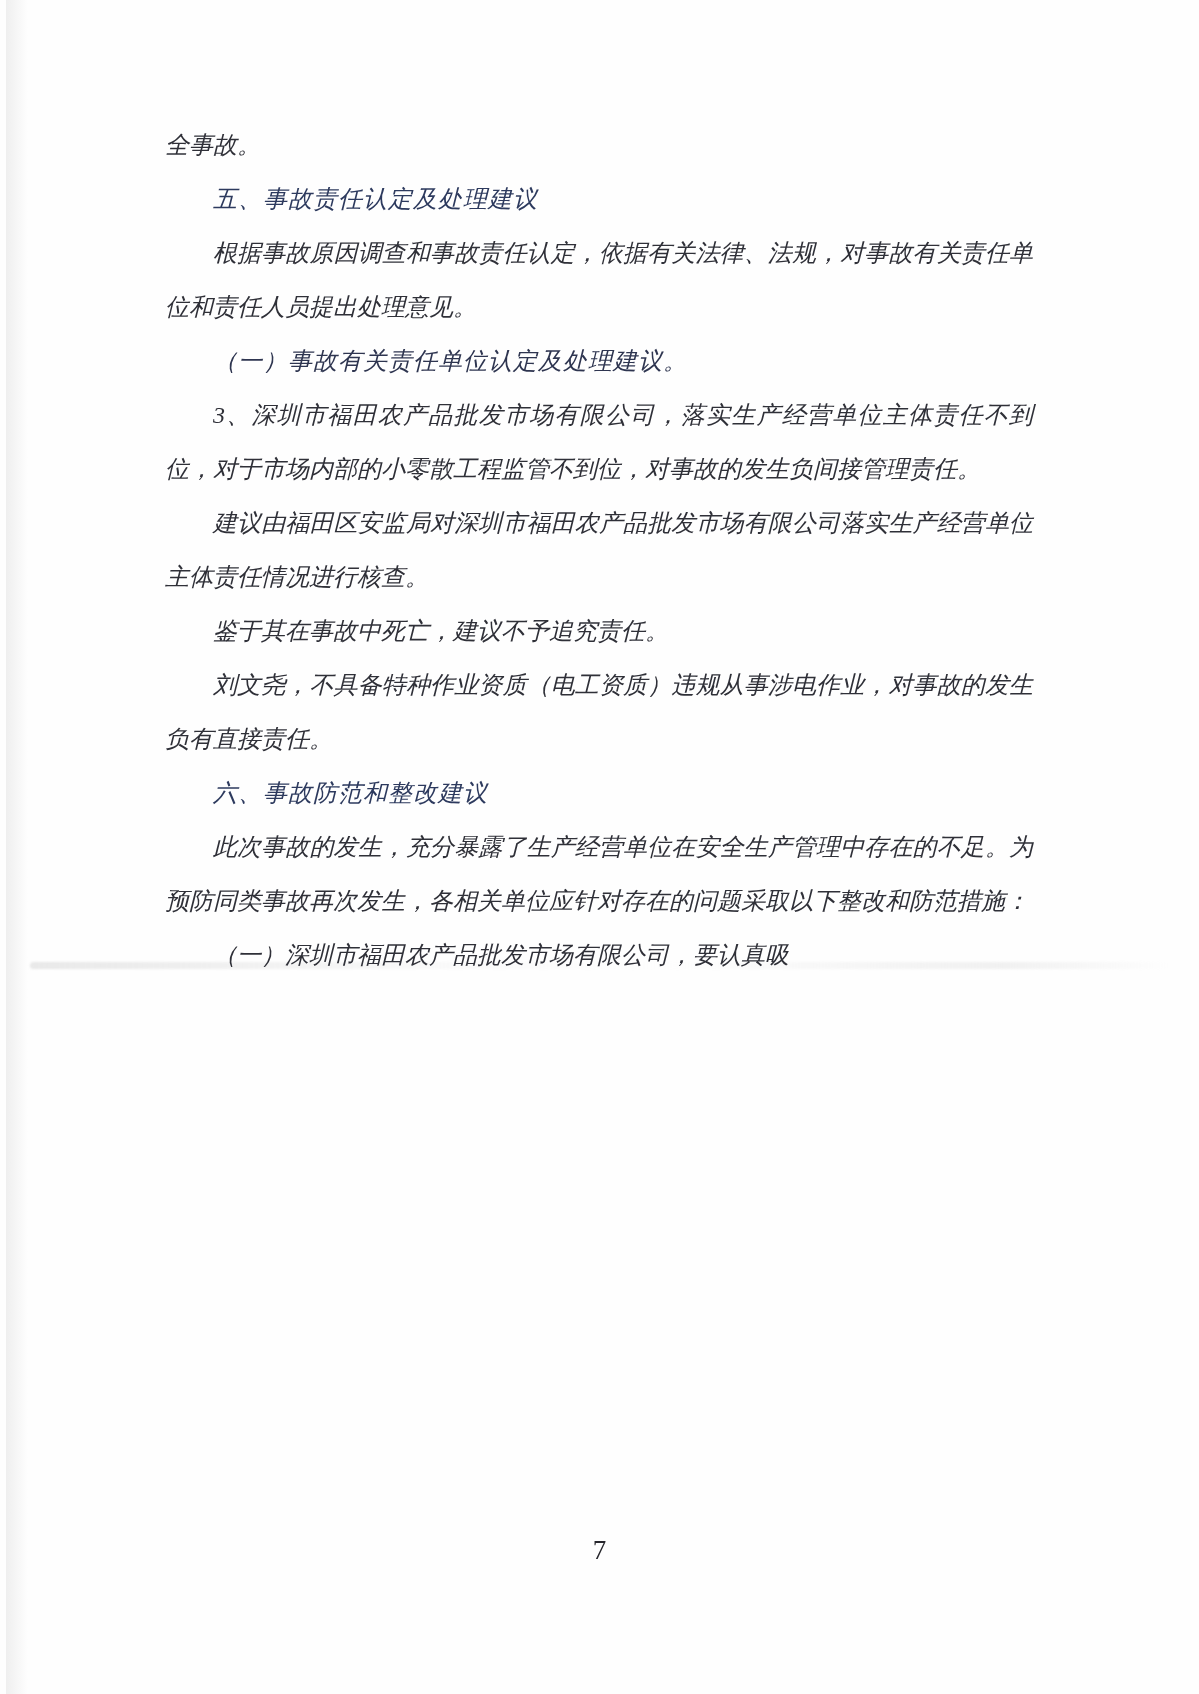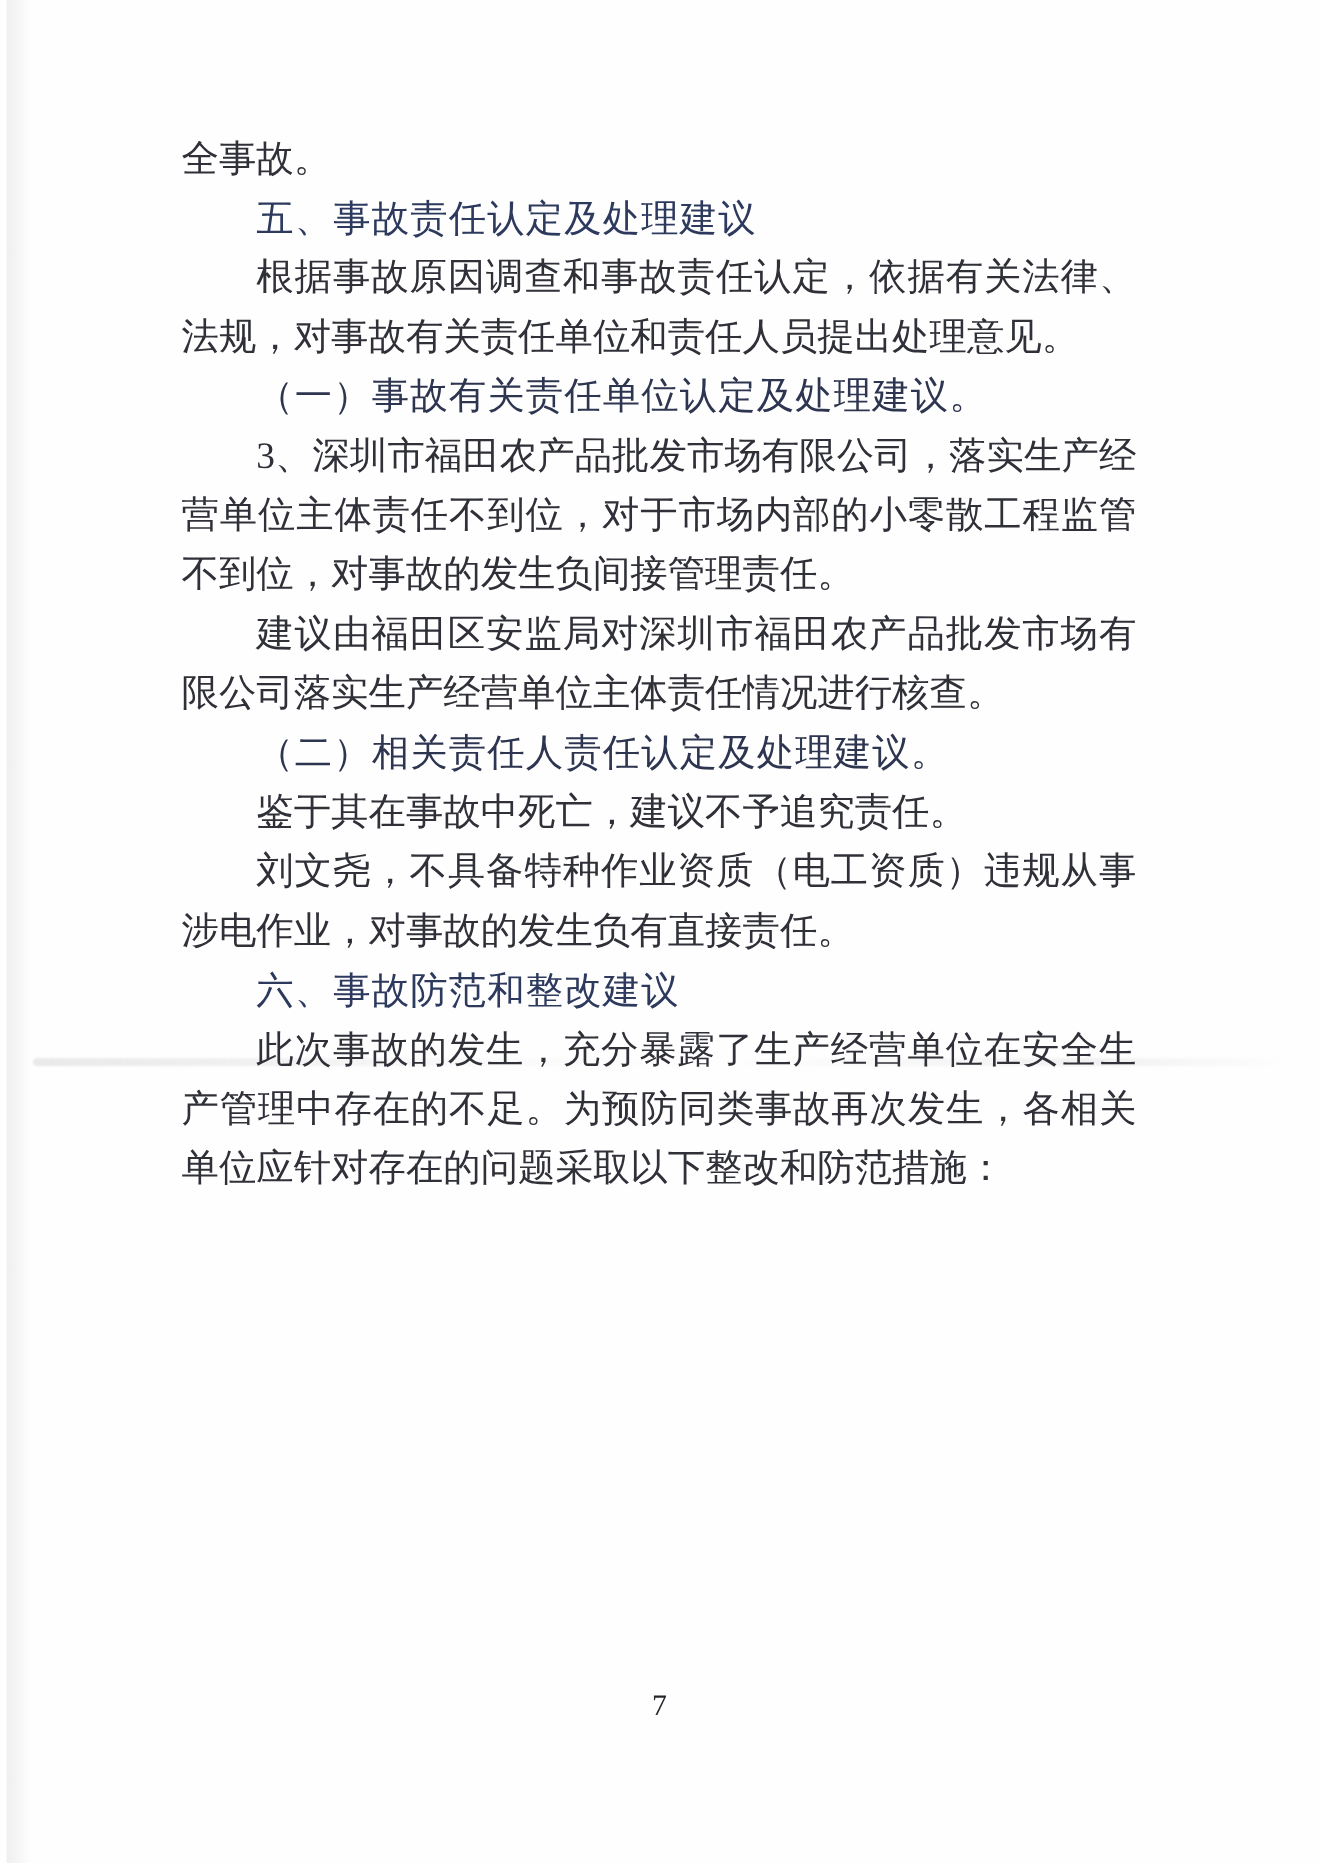--- a/index.html
+++ b/index.html
@@ -42,23 +42,24 @@
     top: 118px;
     width: 868px;
     font-size: 34px;
     line-height: 54px;
     color: var(--body, #2f3038);
     text-align: justify;
   }
   .content p, .content h2, .content h3 {
     margin: 0;
     padding: 0;
-    font-size: 34px;
+    font-size: 24px;
     line-height: 54px;
     font-weight: normal;
+    font-style: italic;
   }
   .cont { text-indent: 0; }
   .para { text-indent: 2em; }
   .h1 {
     font-family: "DejaVu Sans", "Liberation Sans", sans-serif;
     font-weight: bold;
     color: var(--heading, #2d3a5e);
     text-indent: 2em;
     margin-top: 6px;
     letter-spacing: 1px;
@@ -87,22 +88,22 @@
   <div class="scan-band-left"></div>
   <div class="scan-smudge"></div>
 
   <main class="content">
     <p class="cont">全事故。</p>
     <h2 class="h1">五、事故责任认定及处理建议</h2>
     <p class="para">根据事故原因调查和事故责任认定，依据有关法律、法规，对事故有关责任单位和责任人员提出处理意见。</p>
     <h3 class="h2">（一）事故有关责任单位认定及处理建议。</h3>
     <p class="para">3、深圳市福田农产品批发市场有限公司，落实生产经营单位主体责任不到位，对于市场内部的小零散工程监管不到位，对事故的发生负间接管理责任。</p>
     <p class="para">建议由福田区安监局对深圳市福田农产品批发市场有限公司落实生产经营单位主体责任情况进行核查。</p>
-    <h3 class="h2">（二）相关责任人责任认定及处理建议。</h3>
     <p class="para">鉴于其在事故中死亡，建议不予追究责任。</p>
     <p class="para">刘文尧，不具备特种作业资质（电工资质）违规从事涉电作业，对事故的发生负有直接责任。</p>
     <h2 class="h1">六、事故防范和整改建议</h2>
     <p class="para">此次事故的发生，充分暴露了生产经营单位在安全生产管理中存在的不足。为预防同类事故再次发生，各相关单位应针对存在的问题采取以下整改和防范措施：</p>
+    <p class="para">（一）深圳市福田农产品批发市场有限公司，要认真吸</p>
   </main>
 
   <div class="pageno">7</div>
 
 </div>
 
 </body></html>

